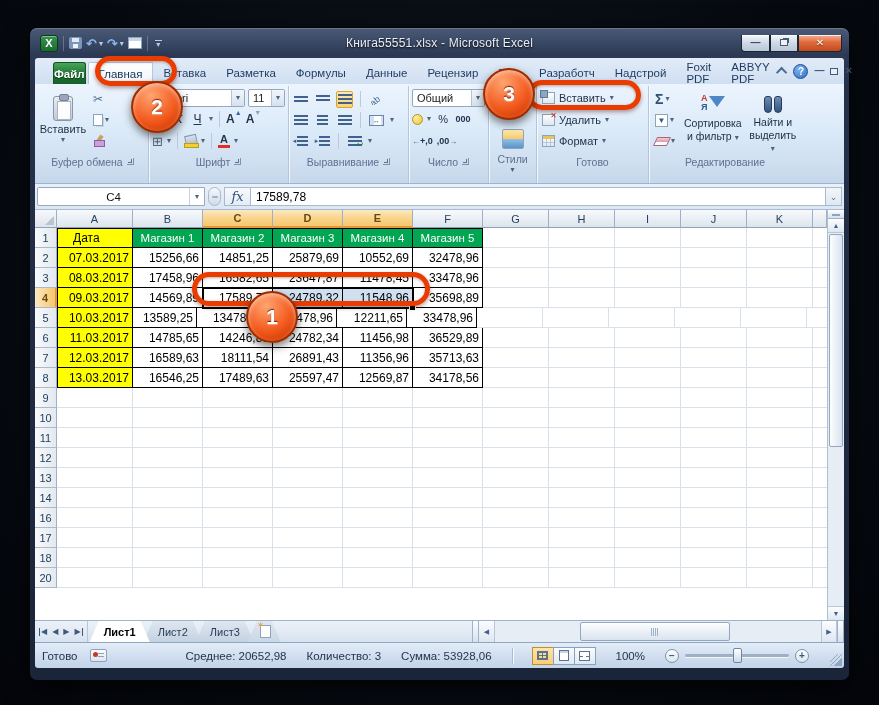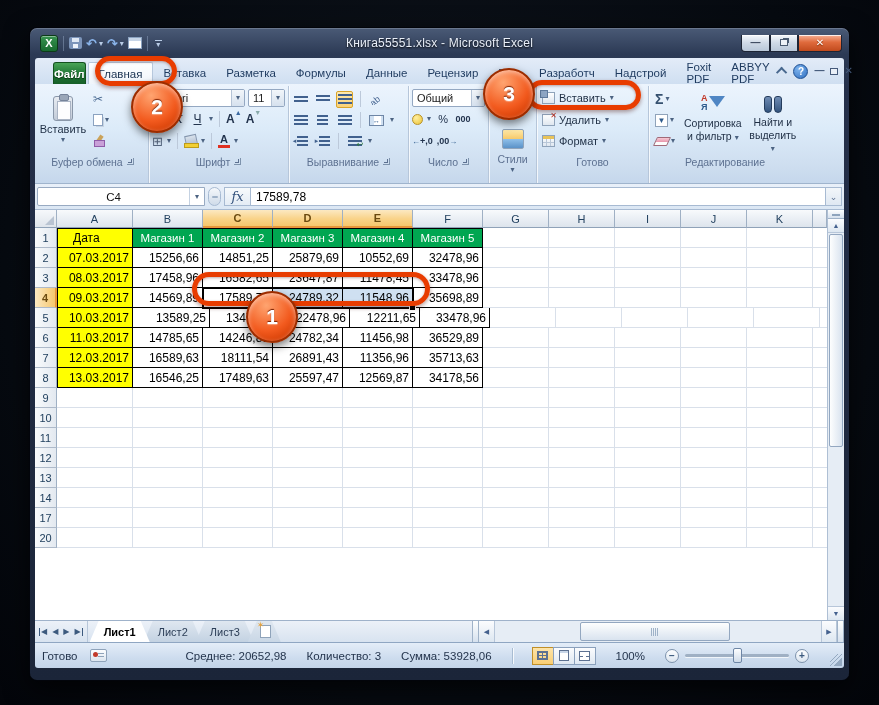--- a/index.html
+++ b/index.html
@@ -575,21 +575,21 @@
               <div class="cell" style="width: 66px;"></div>
               <div class="cell" style="width: 66px;"></div>
               <div class="cell" style="width: 66px;"></div>
               <div class="cell" style="width: 66px;"></div>
               <div class="cell" style="width: 66px;"></div>
               <div class="cell fillcell" style="flex: 1 1 0%;"></div>
             </div>
             <div class="grow">
               <div class="row-h">5</div>
               <div class="cell c-yellow tbl tbl-left" style="width: 76px;">10.03.2017</div>
-              <div class="cell tbl" style="width: 77px;">13589,25</div>
+              <div class="cell tbl" style="width: 64px;">13589,25</div>
               <div class="cell tbl" style="width: 70px;">13478,96</div>
               <div class="cell tbl" style="width: 70px;">22478,96</div>
               <div class="cell tbl" style="width: 70px;">12211,65</div>
               <div class="cell tbl" style="width: 70px;">33478,96</div>
               <div class="cell" style="width: 66px;"></div>
               <div class="cell" style="width: 66px;"></div>
               <div class="cell" style="width: 66px;"></div>
               <div class="cell" style="width: 66px;"></div>
               <div class="cell" style="width: 66px;"></div>
               <div class="cell fillcell" style="flex: 1 1 0%;"></div>
@@ -723,21 +723,51 @@
               <div class="cell" style="width: 70px;"></div>
               <div class="cell" style="width: 70px;"></div>
               <div class="cell" style="width: 66px;"></div>
               <div class="cell" style="width: 66px;"></div>
               <div class="cell" style="width: 66px;"></div>
               <div class="cell" style="width: 66px;"></div>
               <div class="cell" style="width: 66px;"></div>
               <div class="cell fillcell" style="flex: 1 1 0%;"></div>
             </div>
             <div class="grow">
+              <div class="row-h">16</div>
+              <div class="cell" style="width: 76px;"></div>
+              <div class="cell" style="width: 70px;"></div>
+              <div class="cell" style="width: 70px;"></div>
+              <div class="cell" style="width: 70px;"></div>
+              <div class="cell" style="width: 70px;"></div>
+              <div class="cell" style="width: 70px;"></div>
+              <div class="cell" style="width: 66px;"></div>
+              <div class="cell" style="width: 66px;"></div>
+              <div class="cell" style="width: 66px;"></div>
+              <div class="cell" style="width: 66px;"></div>
+              <div class="cell" style="width: 66px;"></div>
+              <div class="cell fillcell" style="flex: 1 1 0%;"></div>
+            </div>
+            <div class="grow">
               <div class="row-h">17</div>
+              <div class="cell" style="width: 76px;"></div>
+              <div class="cell" style="width: 70px;"></div>
+              <div class="cell" style="width: 70px;"></div>
+              <div class="cell" style="width: 70px;"></div>
+              <div class="cell" style="width: 70px;"></div>
+              <div class="cell" style="width: 70px;"></div>
+              <div class="cell" style="width: 66px;"></div>
+              <div class="cell" style="width: 66px;"></div>
+              <div class="cell" style="width: 66px;"></div>
+              <div class="cell" style="width: 66px;"></div>
+              <div class="cell" style="width: 66px;"></div>
+              <div class="cell fillcell" style="flex: 1 1 0%;"></div>
+            </div>
+            <div class="grow">
+              <div class="row-h">18</div>
               <div class="cell" style="width: 76px;"></div>
               <div class="cell" style="width: 70px;"></div>
               <div class="cell" style="width: 70px;"></div>
               <div class="cell" style="width: 70px;"></div>
               <div class="cell" style="width: 70px;"></div>
               <div class="cell" style="width: 70px;"></div>
               <div class="cell" style="width: 66px;"></div>
               <div class="cell" style="width: 66px;"></div>
               <div class="cell" style="width: 66px;"></div>
               <div class="cell" style="width: 66px;"></div>

